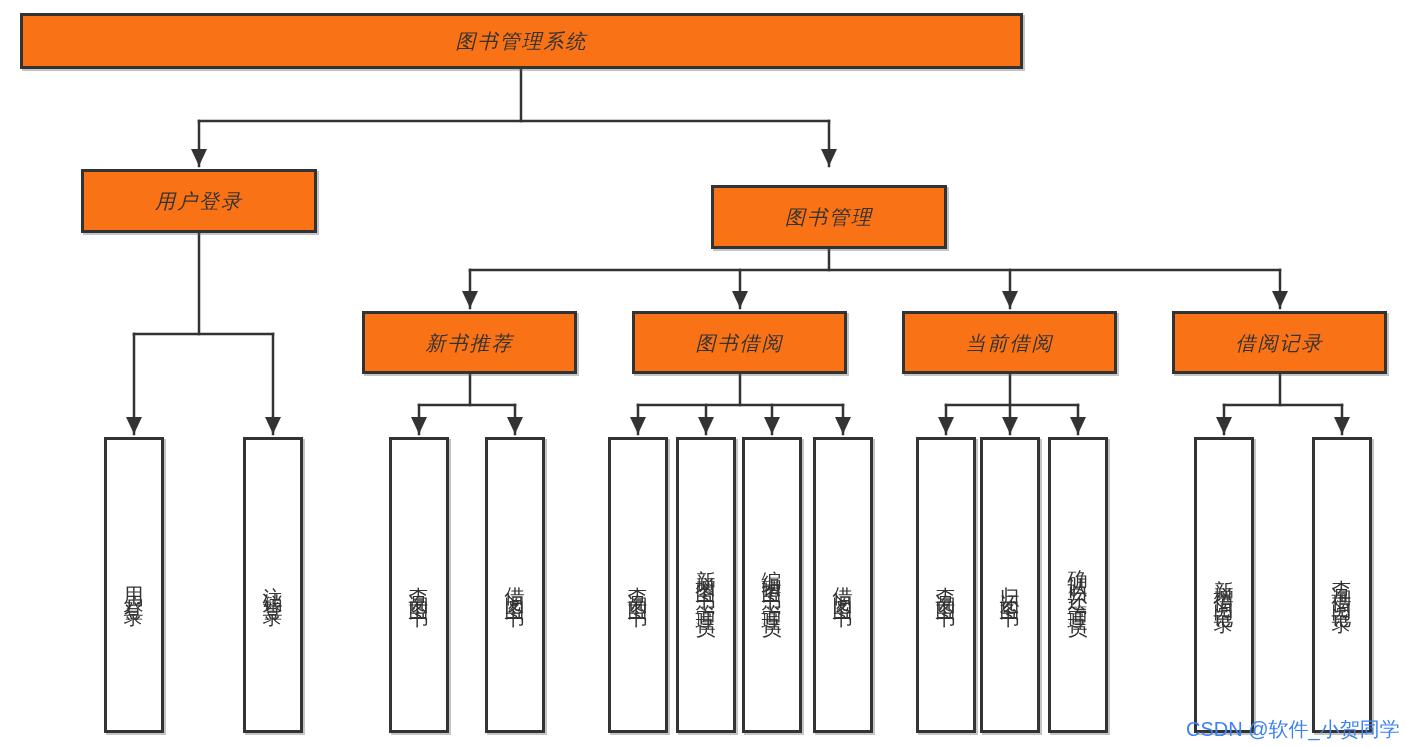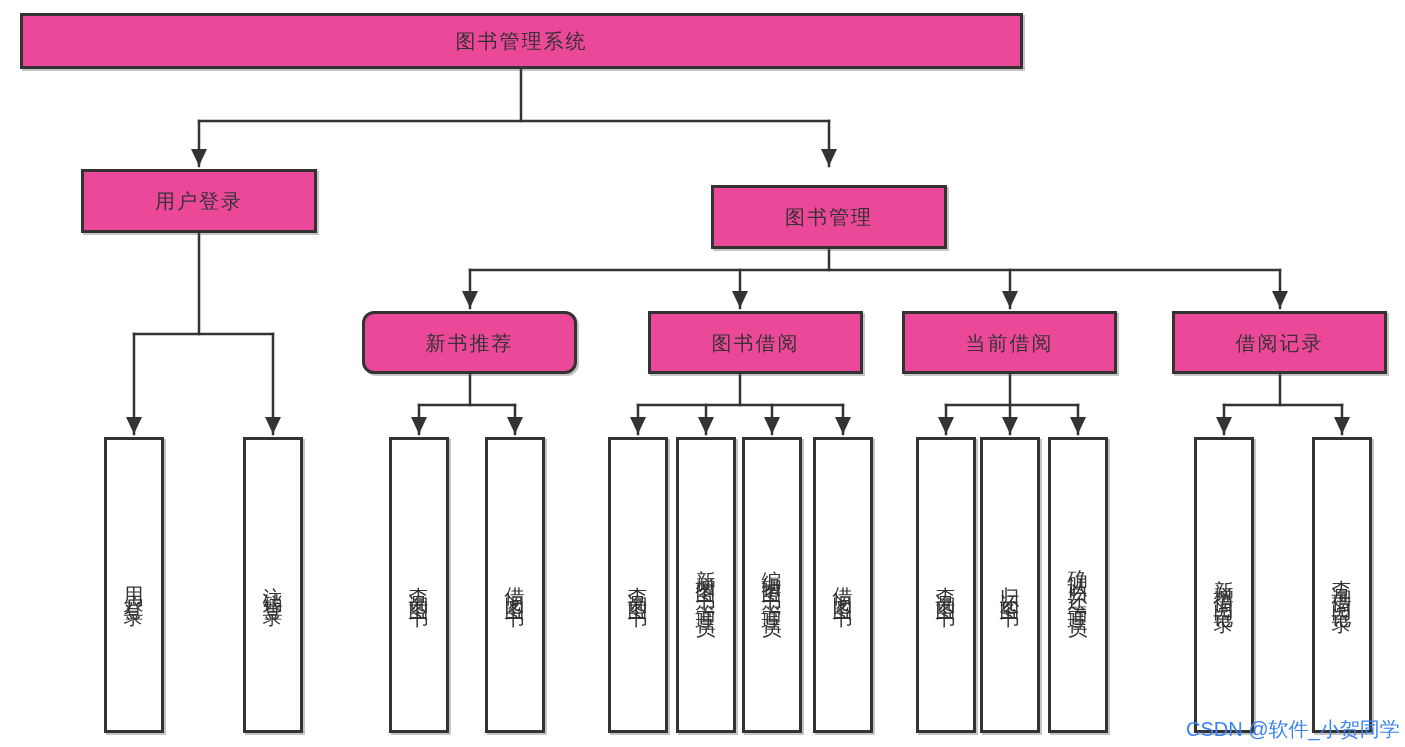--- a/index.html
+++ b/index.html
@@ -14,29 +14,30 @@
   }
   #connectors {
     position: absolute;
     left: 0; top: 0;
     width: 1405px; height: 747px;
   }
   .box {
     position: absolute;
     box-sizing: border-box;
     border: 3px solid #333333;
-    background: #ec4899;
+    background: #f97316;
     display: flex;
     align-items: center;
     justify-content: center;
     font-size: 20px;
     letter-spacing: 2px;
     line-height: 1;
     box-shadow: 2px 2px 0 rgba(90,90,90,0.35);
     white-space: nowrap;
+    font-style: italic;
   }
   .leaf {
     position: absolute;
     box-sizing: border-box;
     border: 3px solid #333333;
     background: #ffffff;
     top: 437px;
     width: 60px;
     height: 296px;
     display: flex;
@@ -114,22 +115,22 @@
       <path d="M1224,405 L1224,434" marker-end="url(#ah)"></path>
       <path d="M1342,405 L1342,434" marker-end="url(#ah)"></path>
     </g>
   </svg>
 
   <div class="box" style="left:20px; top:13px; width:1003px; height:56px;">图书管理系统</div>
 
   <div class="box lvl2" style="left:81px;">用户登录</div>
   <div class="box lvl2" style="left:711px;margin-top:16px;">图书管理</div>
 
-  <div class="box lvl3" style="left:362px;border-radius:12px;">新书推荐</div>
-  <div class="box lvl3" style="left:648px;text-align:right;">图书借阅</div>
+  <div class="box lvl3" style="left:362px;">新书推荐</div>
+  <div class="box lvl3" style="left:632px;text-align:right;">图书借阅</div>
   <div class="box lvl3" style="left:902px;">当前借阅</div>
   <div class="box lvl3" style="left:1172px;">借阅记录</div>
 
   <div class="leaf" style="left:104px;">用户登录</div>
   <div class="leaf" style="left:243px;">注销登录</div>
 
   <div class="leaf" style="left:389px;">查询图书</div>
   <div class="leaf" style="left:485px;">借阅图书</div>
 
   <div class="leaf" style="left:608px;">查询图书</div>

